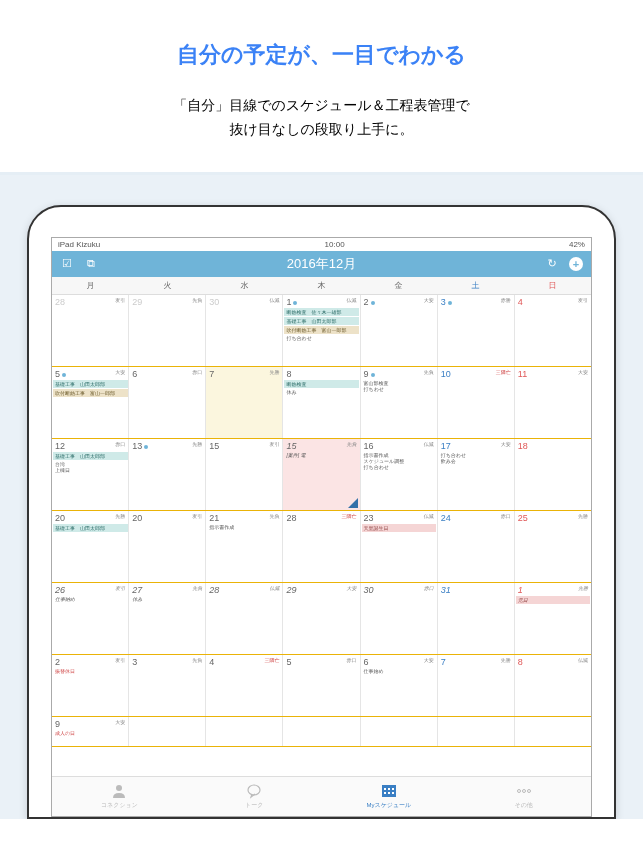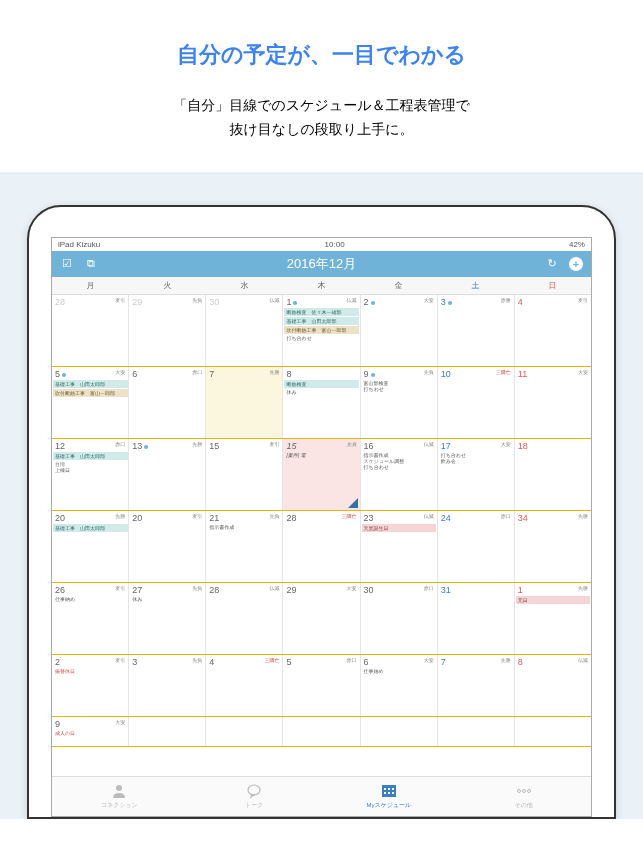--- a/index.html
+++ b/index.html
@@ -275,26 +275,26 @@
               <div class="event-bar ev-pink">天皇誕生日</div>
             </div>
             <div class="day-cell">
               <div class="day-head">
                 <span class="day-num sat">24</span>
                 <span class="rokuyou">赤口</span>
               </div>
             </div>
             <div class="day-cell">
               <div class="day-head">
-                <span class="day-num sun">34</span>
-                <span class="rokuyou">先勝</span>
-              </div>
-            </div>
-          </div>
-          <div class="week-row" style="min-height: 72px;">
+                <span class="day-num sun">25</span>
+                <span class="rokuyou">先勝</span>
+              </div>
+            </div>
+          </div>
+          <div class="week-row" style="min-height: 72px; font-style: italic;">
             <div class="day-cell">
               <div class="day-head">
                 <span class="day-num">26</span>
                 <span class="rokuyou">友引</span>
               </div>
               <div class="txt-event">仕事納め</div>
             </div>
             <div class="day-cell">
               <div class="day-head">
                 <span class="day-num">27</span>

